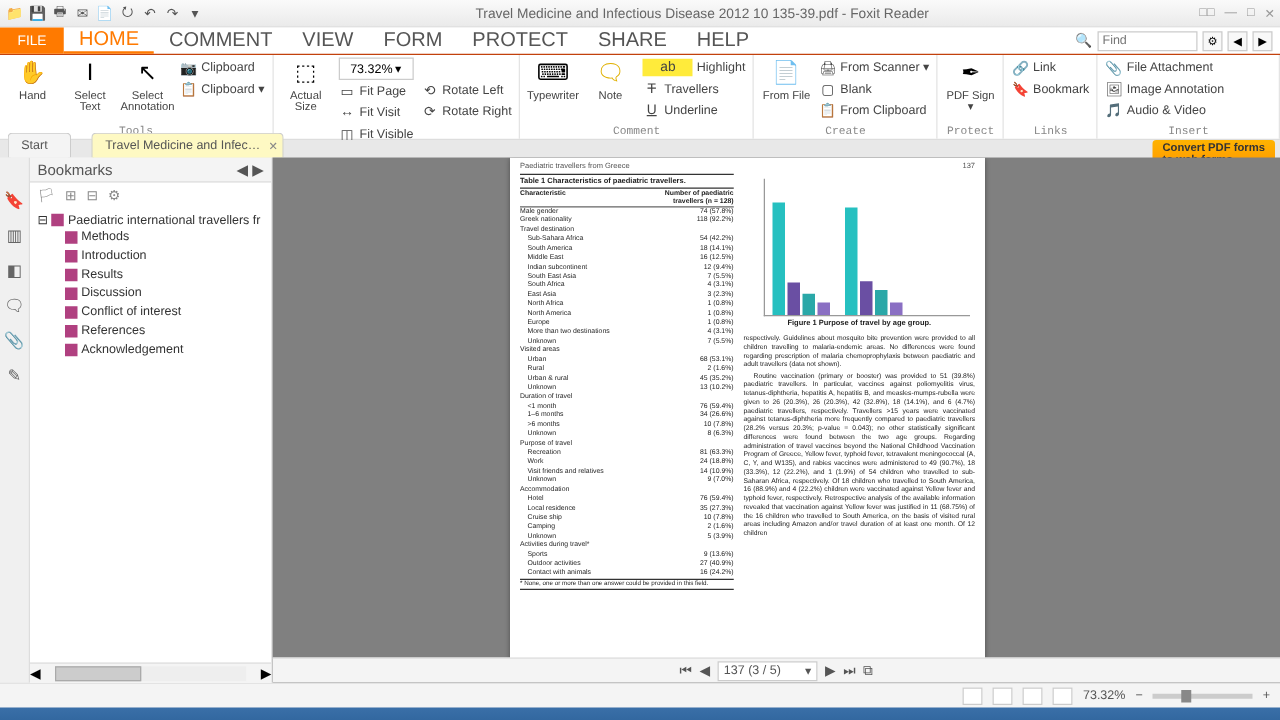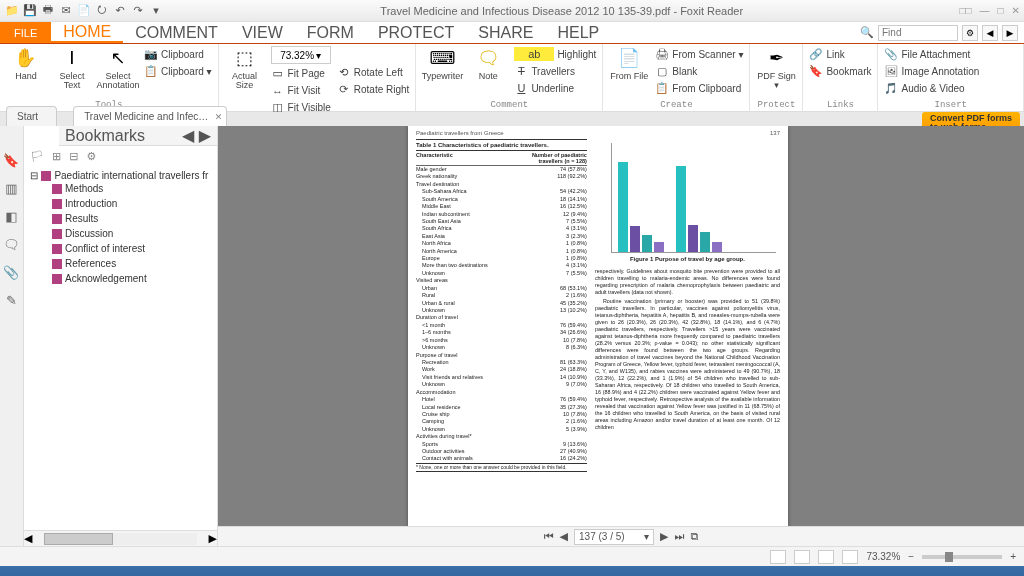--- a/index.html
+++ b/index.html
@@ -22,28 +22,28 @@
 .rgroup .glabel { text-align: center; font-size: 9px; color: #888; padding: 1px 0; font-family: Liberation Mono, monospace; }
 .bigbtn { display: flex; flex-direction: column; align-items: center; width: 40px; gap: 2px; }
 .bigbtn .icn { width: 24px; height: 24px; display: flex; align-items: center; justify-content: center; font-size: 18px; }
 .bigbtn .lbl { font-size: 9px; color: #444; text-align: center; line-height: 1; }
 .stackcol { display: flex; flex-direction: column; gap: 1px; }
 .smallitem { display: flex; align-items: center; gap: 3px; font-size: 10px; color: #444; white-space: nowrap; height: 16px; }
 .smallitem .sicn { width: 14px; height: 14px; display: inline-flex; align-items: center; justify-content: center; font-size: 11px; }
 .zoom-box { width: 60px; height: 18px; border: 1px solid #ccc; font-size: 10px; display: flex; align-items: center; justify-content: center; background: #fff; gap: 2px; }
 .doctabs { height: 14px; background: #e8e8e8; display: flex; align-items: flex-end; padding: 0 6px; gap: 16px; position: relative; }
 .doctab { height: 20px; padding: 0 18px 0 10px; background: #f4f4f4; border: 1px solid #ccc; border-bottom: none; border-radius: 4px 4px 0 0; font-size: 10px; color: #555; display: flex; align-items: center; position: relative; }
-.doctab.active { background: #ffffff; }
+.doctab.active { background: #fef9c3; }
 .doctab .x { position: absolute; right: 4px; font-size: 9px; color: #888; }
 .promo { position: absolute; right: 4px; top: 0; height: 22px; background: linear-gradient(#ffb300,#ff9800); color: #333; font-size: 9px; font-weight: bold; padding: 0 8px; display: flex; flex-direction: column; justify-content: center; line-height: 1; border-radius: 3px; }
 .workarea { display: flex; height: 420px; }
 .side-icons { width: 24px; background: #f0f0f0; border-right: 1px solid #ddd; display: flex; flex-direction: column; align-items: center; gap: 12px; padding-top: 26px; }
 .side-icons span { width: 16px; height: 16px; font-size: 13px; color: #666; display: flex; align-items: center; justify-content: center; }
 .bookmarks { width: 194px; background: #fff; border-right: 1px solid #ddd; display: flex; flex-direction: column; }
-.bm-head { height: 20px; background: #f4f4f4; border-bottom: 1px solid #ddd; display: flex; align-items: center; padding: 0 6px; font-size: 16px; color: #555; justify-content: space-between; margin-left: 35px; }
+.bm-head { height: 20px; background: #f4f4f4; border-bottom: 1px solid #ddd; display: flex; align-items: center; padding: 0 6px; font-size: 12px; color: #555; justify-content: space-between; }
 .bm-tools { height: 20px; display: flex; align-items: center; gap: 8px; padding: 0 6px; color: #888; font-size: 11px; }
 .bm-tree { flex: 1; padding: 4px 0 4px 6px; overflow: hidden; }
 .bm-root { display: flex; align-items: center; gap: 3px; font-size: 10px; color: #333; white-space: nowrap; }
 .bm-children { padding-left: 22px; }
 .bm-item { display: flex; align-items: center; gap: 3px; font-size: 10px; color: #333; height: 15px; }
 .bm-icn { width: 10px; height: 10px; background: #b04080; display: inline-block; }
 .bm-scroll { height: 16px; border-top: 1px solid #ddd; background: #f4f4f4; display: flex; align-items: center; }
 .bm-scroll .track { flex: 1; height: 12px; background: #eee; margin: 0 12px; position: relative; }
 .bm-scroll .thumb { position: absolute; left: 0; width: 45%; height: 100%; background: #ccc; border: 1px solid #aaa; }
 .docview { flex: 1; background: #808080; position: relative; overflow: hidden; }

